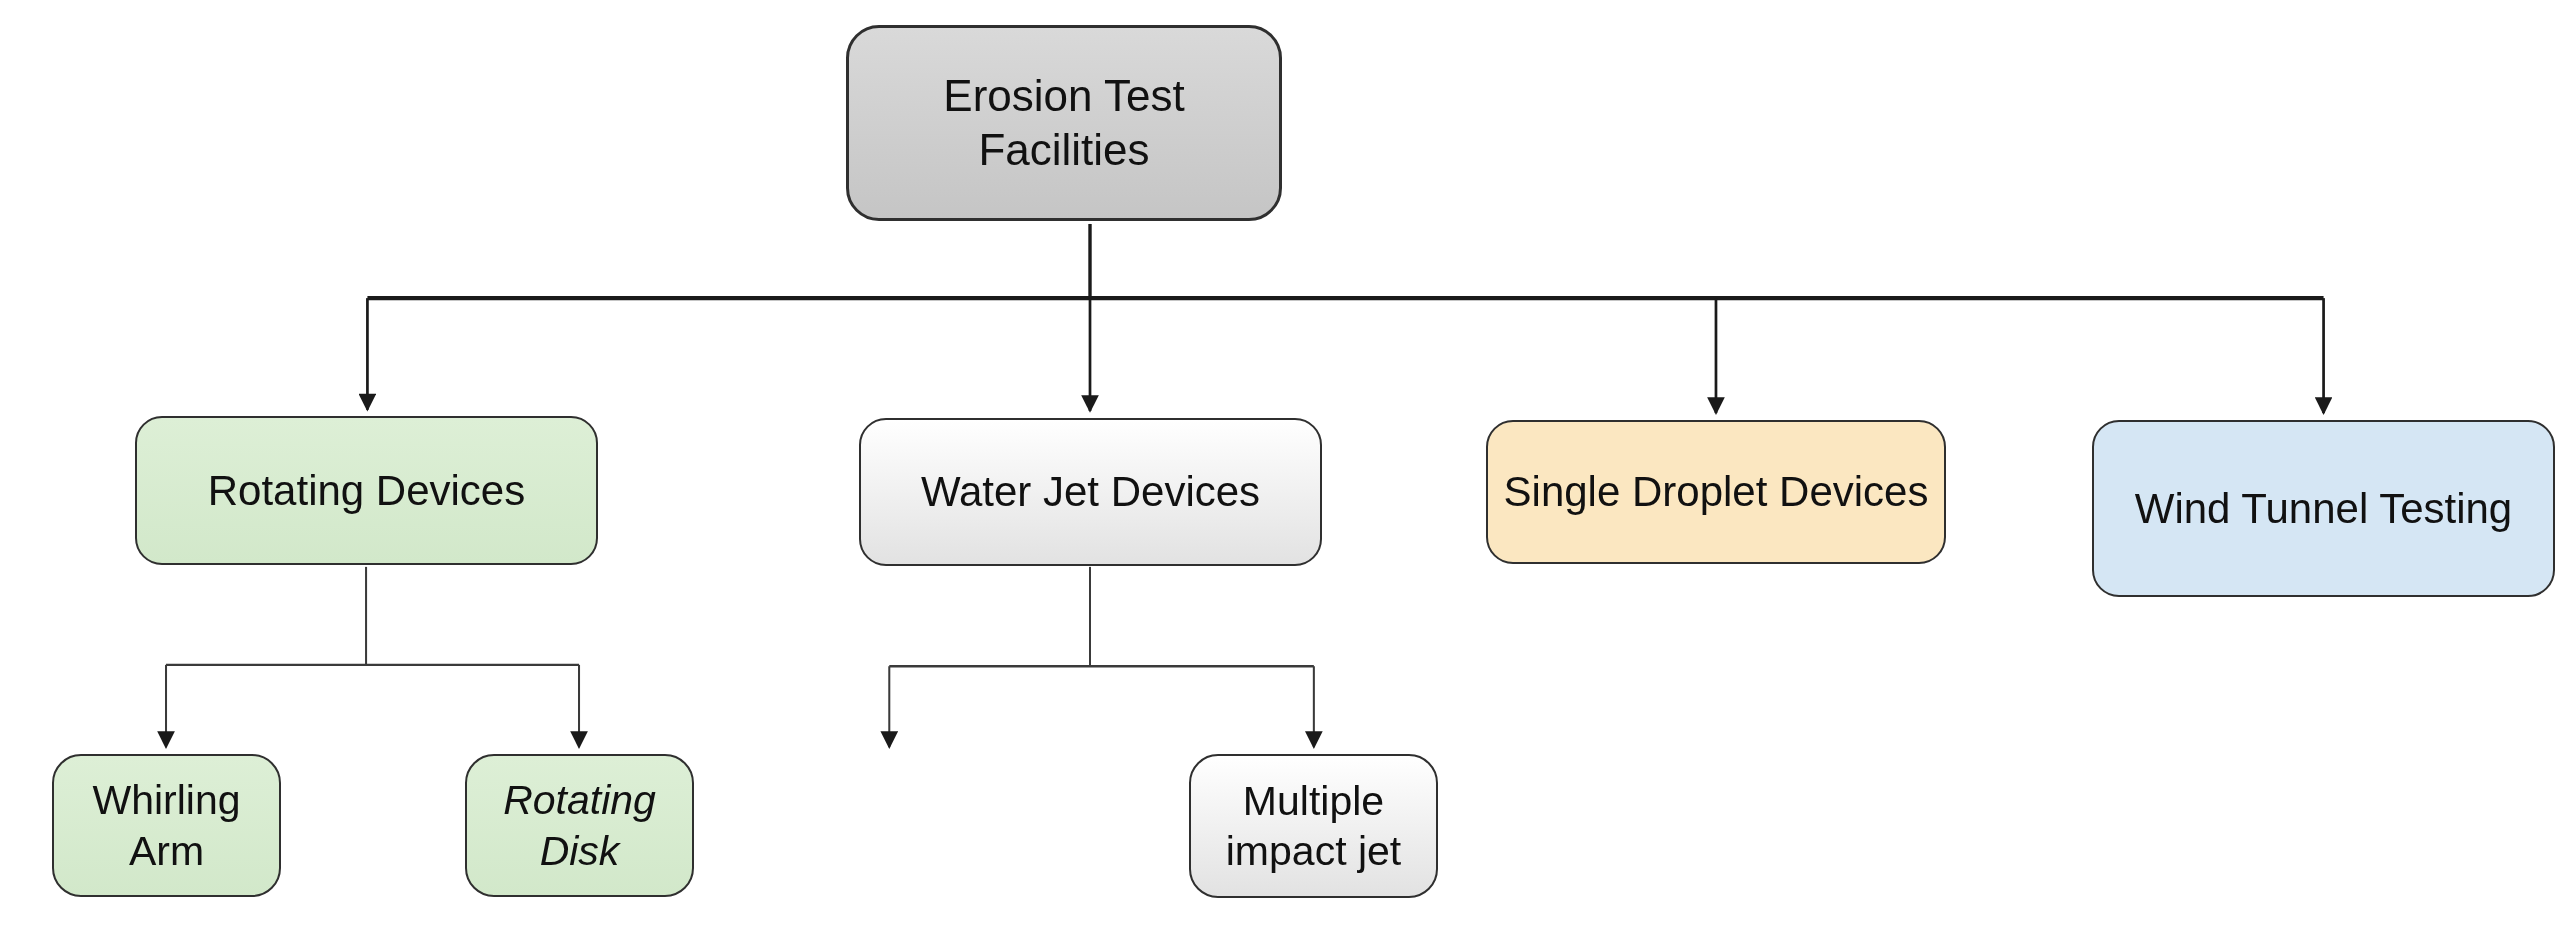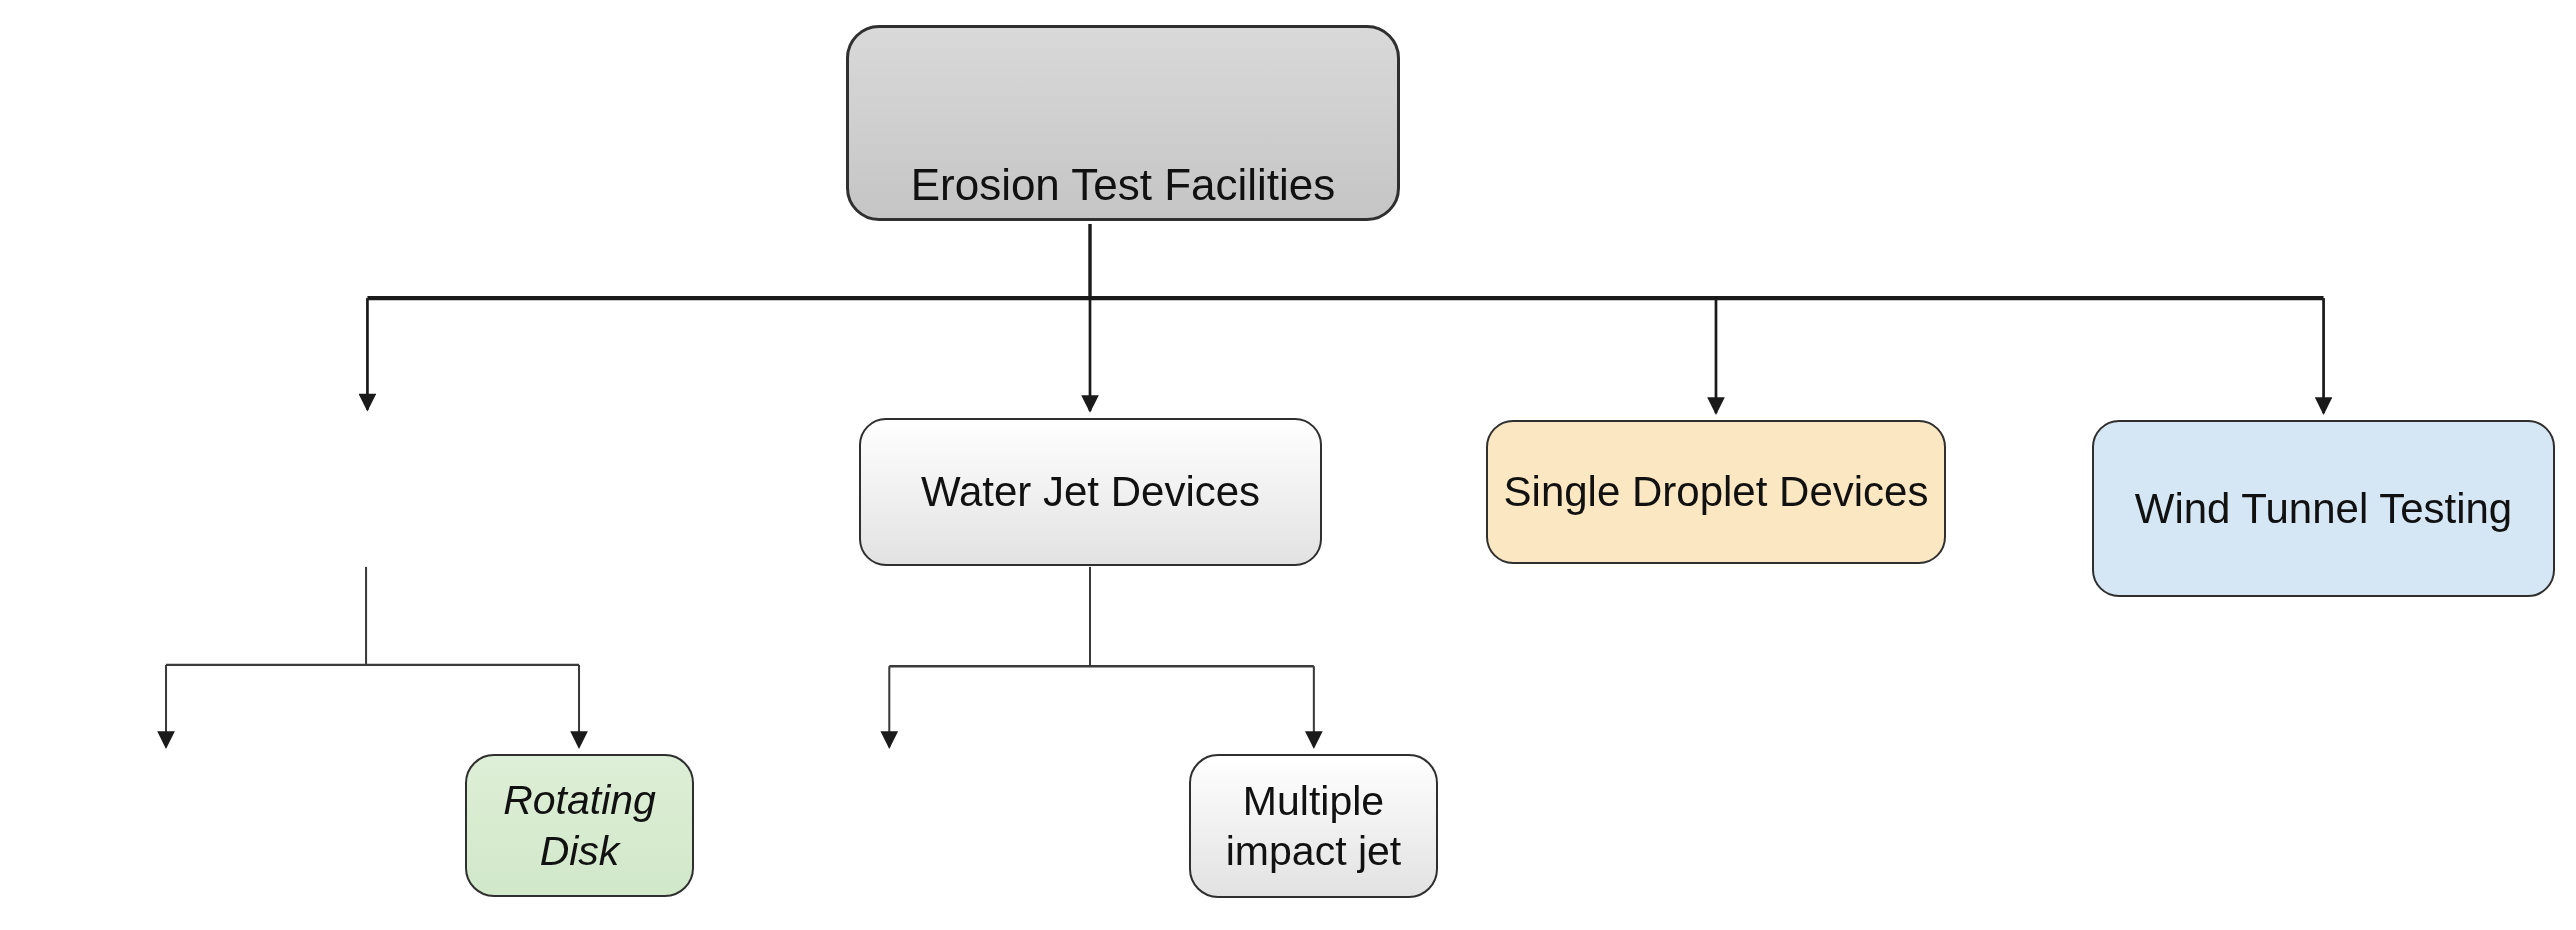--- a/index.html
+++ b/index.html
@@ -59,21 +59,21 @@
   .node--white {
     background: linear-gradient(var(--color-white_fill_top, #ffffff), var(--color-white_fill_bottom, #e2e2e2));
   }
   .node--yellow {
     background: var(--color-yellow_fill, #fbe7c1);
   }
   .node--blue {
     background: var(--color-blue_fill, #d5e6f4);
   }
 
-  #node-root       { left: 846px; top: 24.5px;   width: 554px; height: 196px; border-radius: 33px; align-items: flex-end; }
+  #node-root       { left: 846px; top: 24.5px;   width: 436px; height: 196px; border-radius: 33px; }
   #node-rotating   { left: 135px;  top: 416px;  width: 463px; height: 149px; border-radius: 27px; }
   #node-waterjet   { left: 859px; top: 418px;  width: 463px; height: 148px; border-radius: 27px; }
   #node-droplet    { left: 1486px; top: 420px;  width: 460px; height: 144px; border-radius: 27px; }
   #node-windtunnel { left: 2092px; top: 420px;  width: 463px; height: 177px; border-radius: 27px; }
   #node-whirling   { left: 52px;   top: 754px; width: 229px; height: 143px; border-radius: 29px; font-size: 41px; }
   #node-rotdisk    { left: 465px;  top: 754px; width: 229px; height: 143px; border-radius: 29px; font-size: 41px; font-style: italic; }
   #node-singlejet  { left: 763px; top: 754px; width: 252px; height: 144px; border-radius: 29px; font-size: 41px; }
   #node-multijet   { left: 1189px; top: 754px; width: 249px; height: 144px; border-radius: 29px; font-size: 41px; }
 </style>
 </head>
@@ -105,33 +105,39 @@
     <path class="edge edge-sub" d="M1602,833 V979"></path>
     <path class="edge edge-subdist" d="M1307,979 H1931"></path>
     <path class="edge edge-sub" d="M1307,979 V1098" marker-end="url(#arrow)"></path>
     <path class="edge edge-sub" d="M1931,979 V1098" marker-end="url(#arrow)"></path>
   </svg>
 
   <div id="node-root" class="node node--root">
     <span>Erosion Test Facilities</span>
   </div>
 
+  <div id="node-rotating" class="node node--green">
+    <span>Rotating Devices</span>
+  </div>
 
   <div id="node-waterjet" class="node node--white">
     <span>Water Jet Devices</span>
   </div>
 
   <div id="node-droplet" class="node node--yellow">
     <span>Single Droplet Devices</span>
   </div>
 
   <div id="node-windtunnel" class="node node--blue">
     <span>Wind Tunnel Testing</span>
   </div>
 
+  <div id="node-whirling" class="node node--green">
+    <span>Whirling Arm</span>
+  </div>
 
   <div id="node-rotdisk" class="node node--green">
     <span>Rotating Disk</span>
   </div>
 
 
   <div id="node-multijet" class="node node--white">
     <span>Multiple impact jet</span>
   </div>
 

